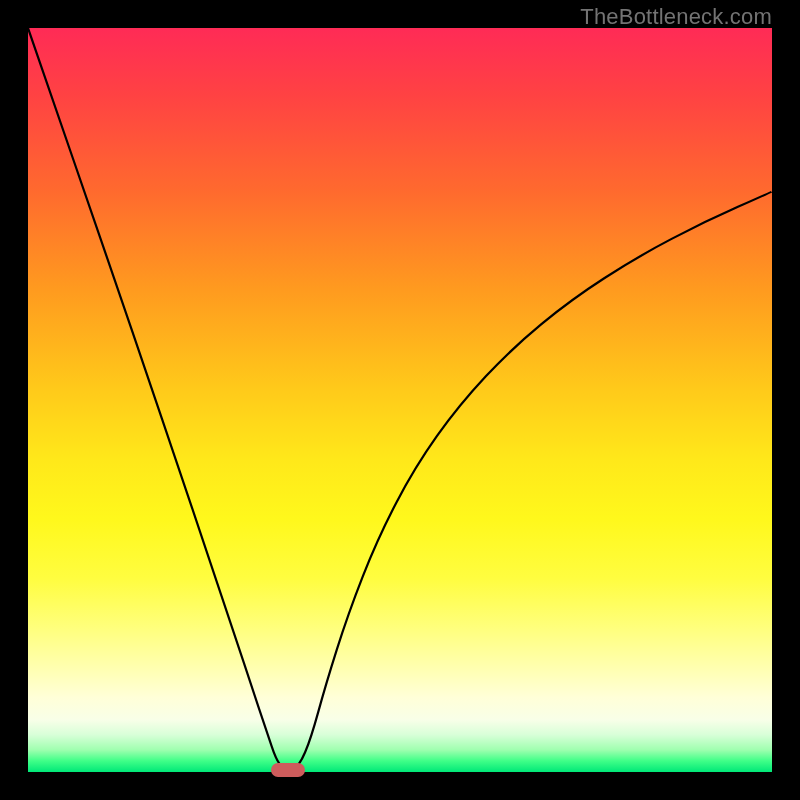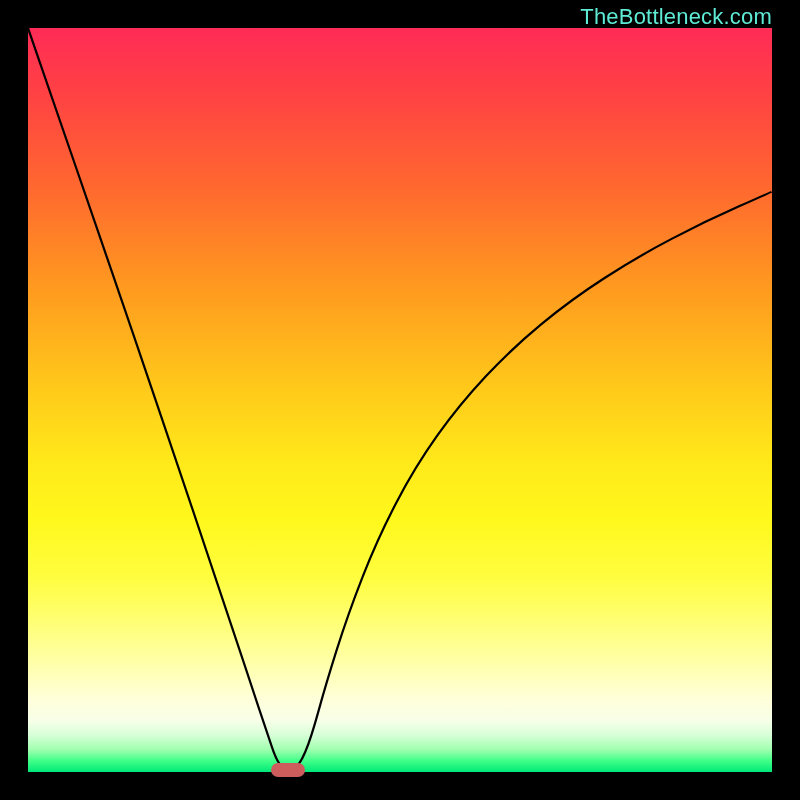--- a/index.html
+++ b/index.html
@@ -39,21 +39,21 @@
       #d8ffd8 95%,
       #a0ffb0 97%,
       #40ff88 98.5%,
       #00e878 100%
     );
   }
   .watermark {
     position: absolute;
     top: 4px;
     right: 28px;
-    color: #5eead4;
+    color: #737373;
     font-size: 22px;
     font-weight: 400;
     letter-spacing: 0.2px;
   }
   svg.curve {
     position: absolute;
     top: 0; left: 0;
     width: 744px; height: 744px;
   }
   .marker {

